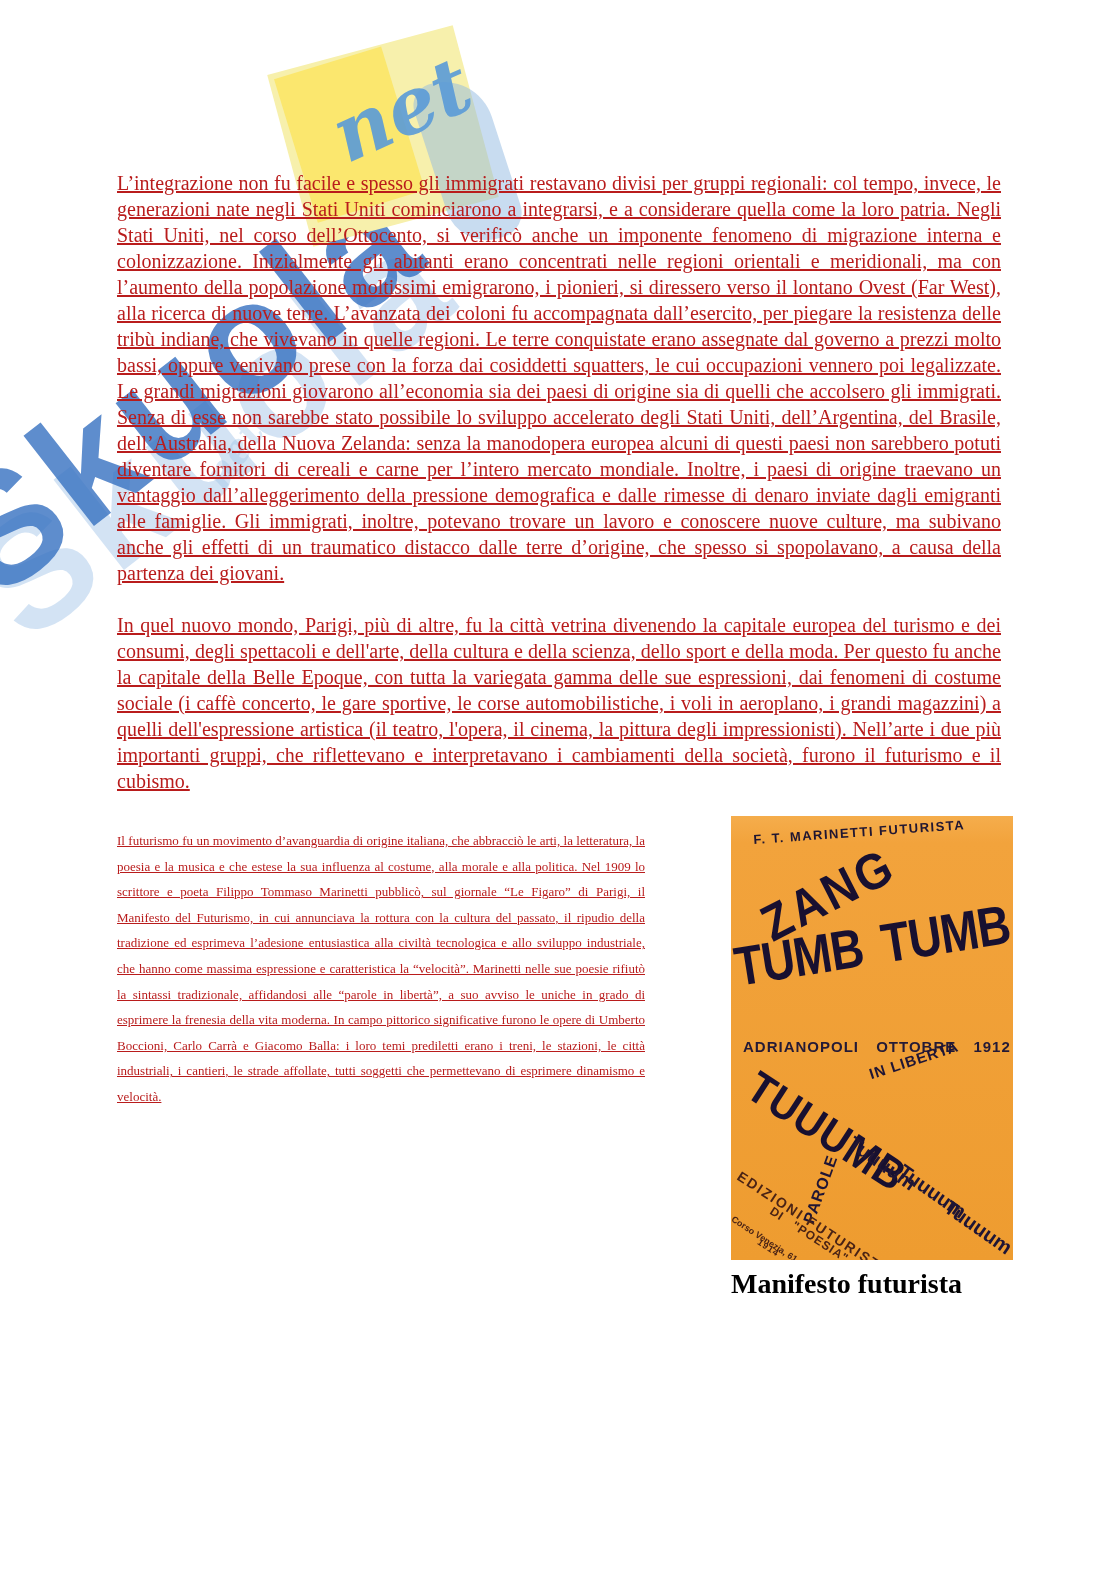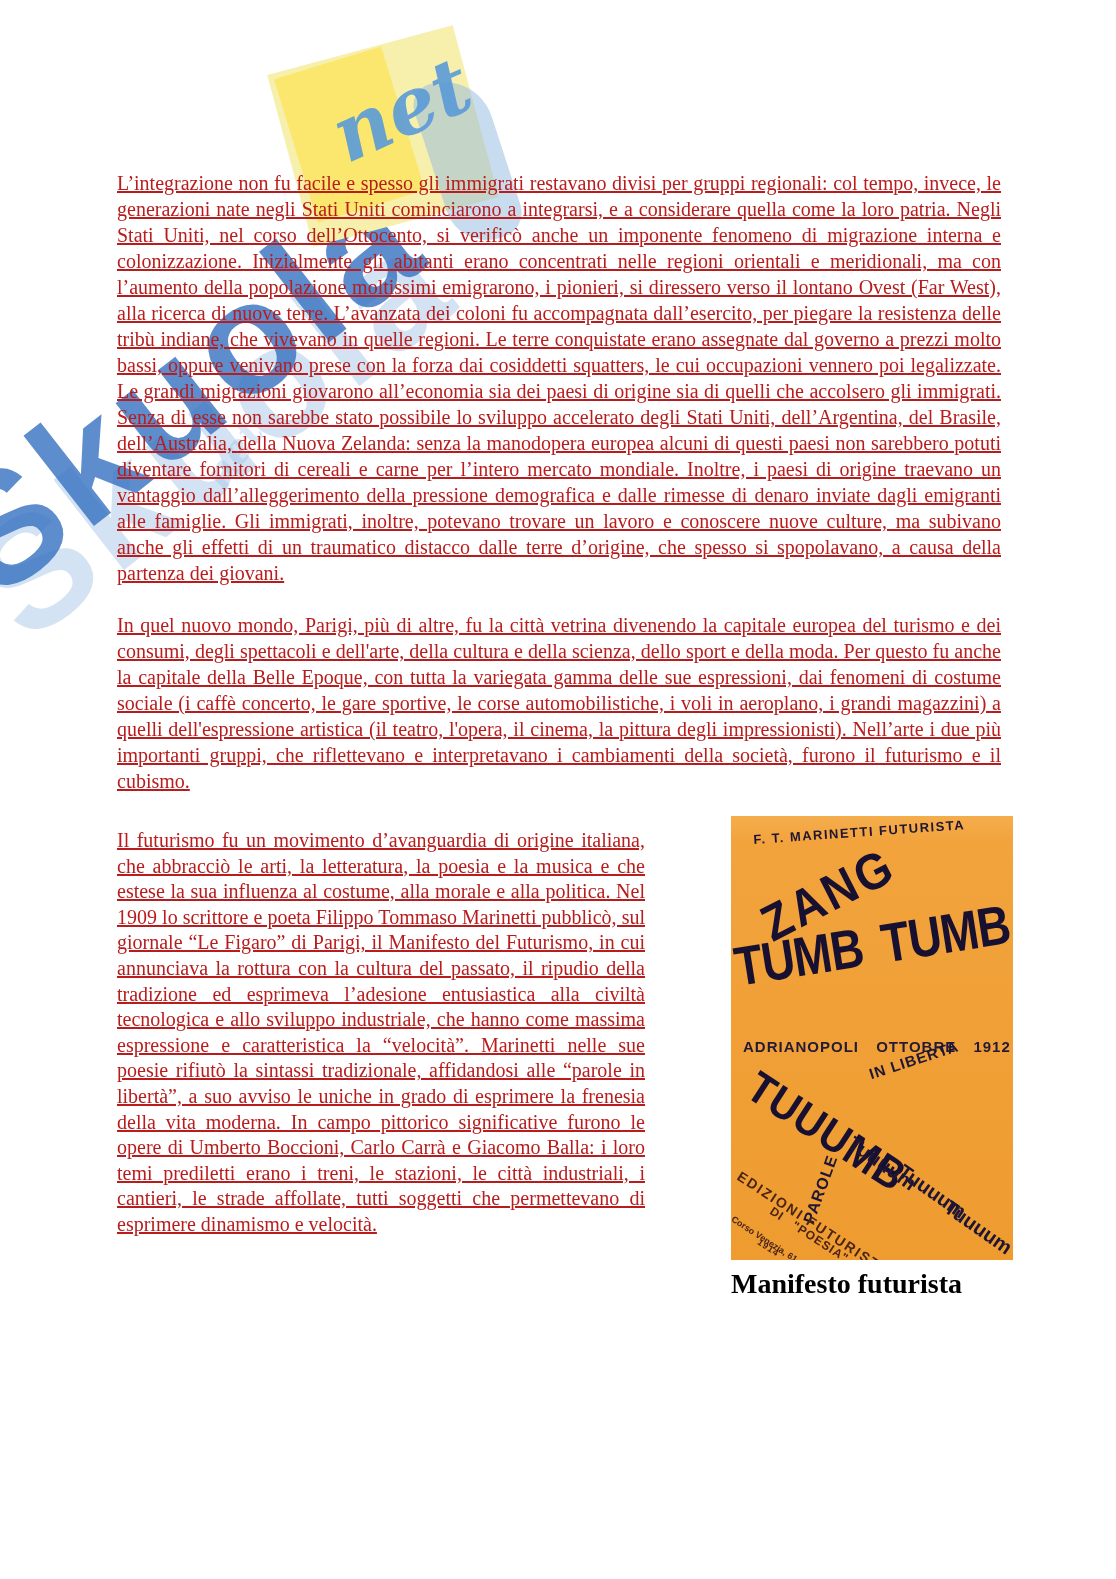--- a/index.html
+++ b/index.html
@@ -64,21 +64,21 @@
   }
   .content p {
     margin:12px; text-align:justify;
     font-size:20px; line-height:26px; color:#b91c1c;text-decoration:underline;
   }
   .p-gap { margin-top:26px !important; }
   .row {
     display:flex; justify-content:space-between; margin-top:22px;
   }
   .col-text { width:552px; }
-  .col-text p { font-size:20px; line-height:25.6px; }
+  .col-text p { font-size:13px; line-height:25.6px; }
 
   
   .figure { width:282px; }
   .poster {
     position:relative; width:282px; height:444px; overflow:hidden;
     background:linear-gradient(180deg,#f5ad4c 0%, #f2a33c 6%, #ee9c30 100%);
     font-family:"Liberation Sans", sans-serif;
     color:#1f1535;
   }
   .poster span { position:absolute; display:block; white-space:nowrap; font-weight:bold; }

